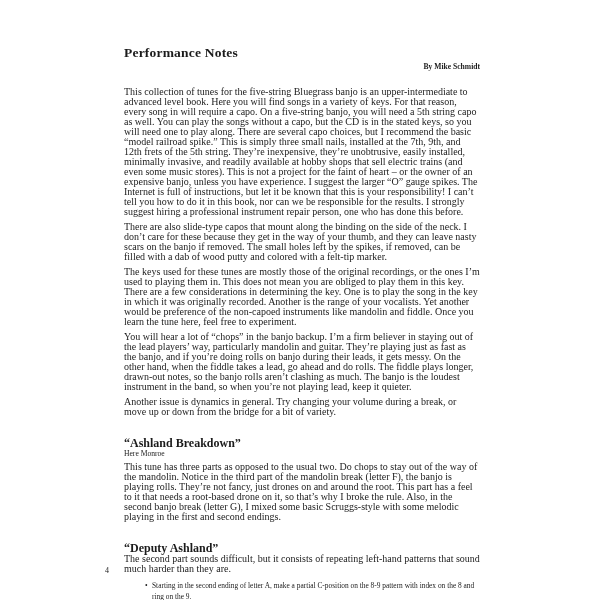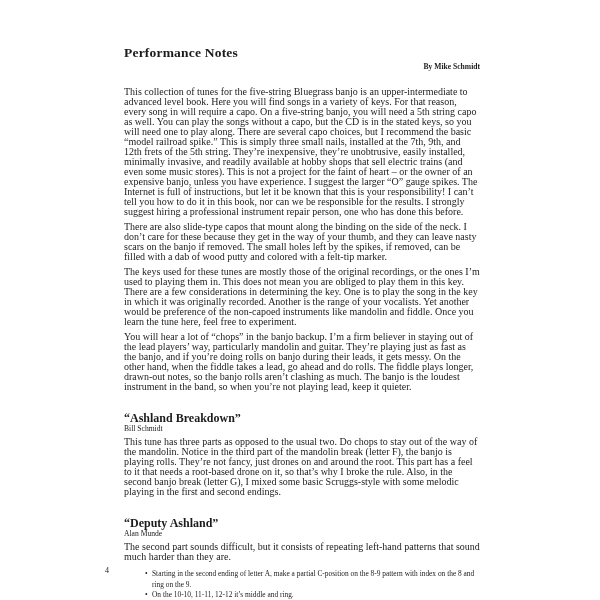--- a/index.html
+++ b/index.html
@@ -87,31 +87,31 @@
 <div class="page">
 
   <div class="title">Performance Notes</div>
   <div class="byline">By Mike Schmidt</div>
 
   <div class="body-text">
     <p class="para">This collection of tunes for the five-string Bluegrass banjo is an upper-intermediate to advanced level book. Here you will find songs in a variety of keys. For that reason, every song in will require a capo. On a five-string banjo, you will need a 5th string capo as well. You can play the songs without a capo, but the CD is in the stated keys, so you will need one to play along. There are several capo choices, but I recommend the basic “model railroad spike.” This is simply three small nails, installed at the 7th, 9th, and 12th frets of the 5th string. They’re inexpensive, they’re unobtrusive, easily installed, minimally invasive, and readily available at hobby shops that sell electric trains (and even some music stores). This is not a project for the faint of heart – or the owner of an expensive banjo, unless you have experience. I suggest the larger “O” gauge spikes. The Internet is full of instructions, but let it be known that this is your responsibility! I can’t tell you how to do it in this book, nor can we be responsible for the results. I strongly suggest hiring a professional instrument repair person, one who has done this before.</p>
     <p class="para">There are also slide-type capos that mount along the binding on the side of the neck. I don’t care for these because they get in the way of your thumb, and they can leave nasty scars on the banjo if removed. The small holes left by the spikes, if removed, can be filled with a dab of wood putty and colored with a felt-tip marker.</p>
     <p class="para">The keys used for these tunes are mostly those of the original recordings, or the ones I’m used to playing them in. This does not mean you are obliged to play them in this key. There are a few considerations in determining the key. One is to play the song in the key in which it was originally recorded. Another is the range of your vocalists. Yet another would be preference of the non-capoed instruments like mandolin and fiddle. Once you learn the tune here, feel free to experiment.</p>
     <p class="para">You will hear a lot of “chops” in the banjo backup. I’m a firm believer in staying out of the lead players’ way, particularly mandolin and guitar. They’re playing just as fast as the banjo, and if you’re doing rolls on banjo during their leads, it gets messy. On the other hand, when the fiddle takes a lead, go ahead and do rolls. The fiddle plays longer, drawn-out notes, so the banjo rolls aren’t clashing as much. The banjo is the loudest instrument in the band, so when you’re not playing lead, keep it quieter.</p>
+    <p class="para">Another issue is dynamics in general. Try changing your volume during a break, or move up or down from the bridge for a bit of variety.</p>
   </div>
 
   <div class="section">
     <div class="section-heading">“Ashland Breakdown”</div>
-    <div class="section-author">Bill Schmidt</div>
+    <div class="section-author">Here Monroe</div>
     <p class="para">This tune has three parts as opposed to the usual two. Do chops to stay out of the way of the mandolin. Notice in the third part of the mandolin break (letter F), the banjo is playing rolls. They’re not fancy, just drones on and around the root. This part has a feel to it that needs a root-based drone on it, so that’s why I broke the rule. Also, in the second banjo break (letter G), I mixed some basic Scruggs-style with some melodic playing in the first and second endings.</p>
   </div>
 
   <div class="section">
     <div class="section-heading">“Deputy Ashland”</div>
-    <div class="section-author">Alan Munde</div>
     <p class="para">The second part sounds difficult, but it consists of repeating left-hand patterns that sound much harder than they are.</p>
 
     <div class="bullets">
       <div class="bullet-item">
         <span class="bullet-marker">•</span>
         <span class="bullet-text">Starting in the second ending of letter A, make a partial C-position on the 8-9 pattern with index on the 8 and ring on the 9.</span>
       </div>
       <div class="bullet-item">
         <span class="bullet-marker">•</span>
         <span class="bullet-text">On the 10-10, 11-11, 12-12 it’s middle and ring.</span>

